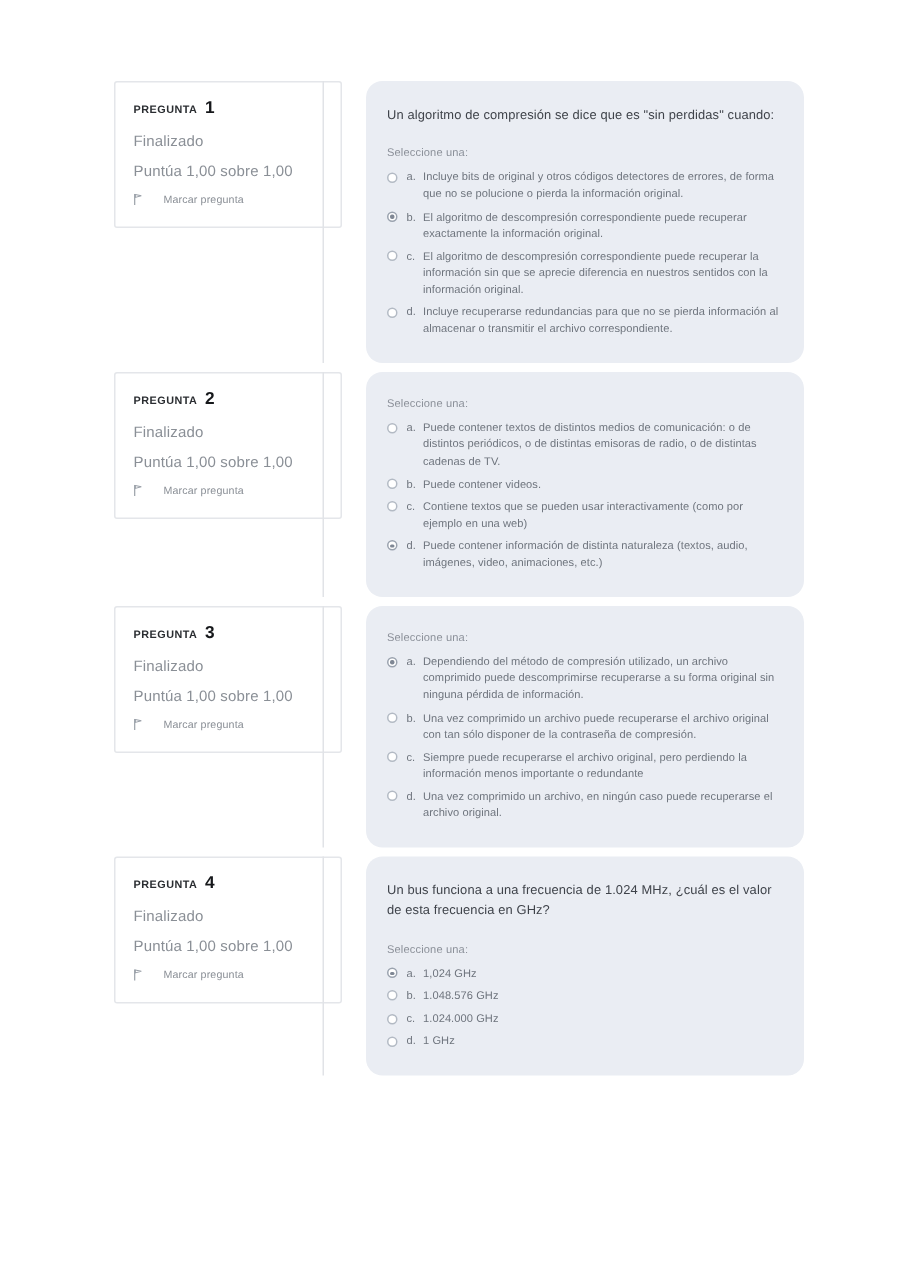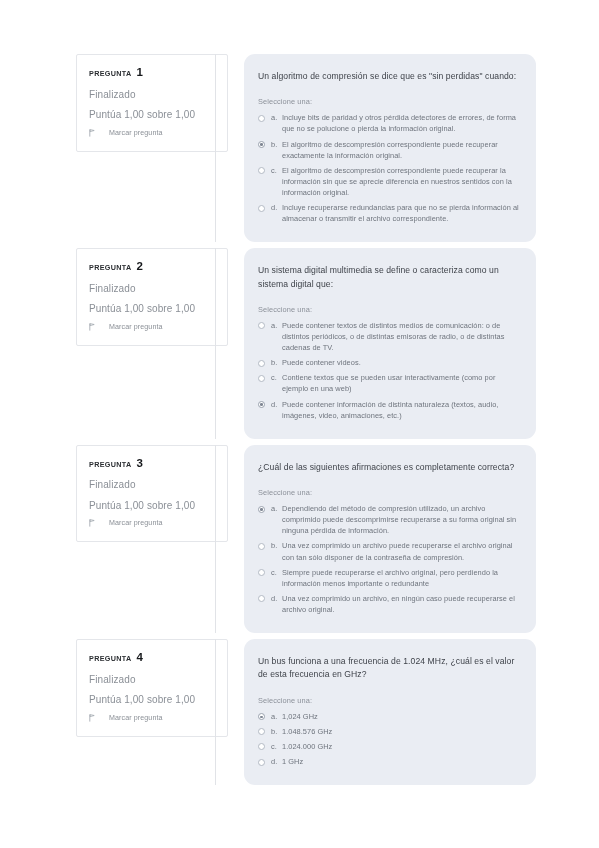--- a/index.html
+++ b/index.html
@@ -185,21 +185,21 @@
           </div>
         </div>
         <div class="divider"></div>
         <div class="qbody">  
           <div class="qtext">Un algoritmo de compresión se dice que es "sin perdidas" cuando:</div>  
           <div class="answer-head">Seleccione una:</div>  
           <div class="opts">    
             <div class="opt">      
               <span class="radio"></span>      
               <span class="opt-letter">a.</span>      
-              <span class="opt-text">Incluye bits de paridad y otros pérdida detectores de errores, de forma que no se polucione o pierda la información original.</span>    
+              <span class="opt-text">Incluye bits de original y otros códigos detectores de errores, de forma que no se polucione o pierda la información original.</span>    
             </div>    
             <div class="opt">      
               <span class="radio checked"></span>      
               <span class="opt-letter">b.</span>      
               <span class="opt-text">El algoritmo de descompresión correspondiente puede recuperar exactamente la información original.</span>    
             </div>    
             <div class="opt">      
               <span class="radio"></span>      
               <span class="opt-letter">c.</span>      
               <span class="opt-text">El algoritmo de descompresión correspondiente puede recuperar la información sin que se aprecie diferencia en nuestros sentidos con la información original.</span>    
@@ -225,21 +225,20 @@
               <svg width="6" height="8" viewBox="0 0 6 8" xmlns="http://www.w3.org/2000/svg">
                 <path d="M0.8 0.4 L0.8 7.6" stroke="#9aa0a8" stroke-width="0.8" fill="none"></path>
                 <path d="M1.2 0.6 L5.2 1.5 L1.2 2.6 Z" fill="none" stroke="#9aa0a8" stroke-width="0.7"></path>
               </svg>
             </span>    
             <span>Marcar pregunta</span>  
           </div>
         </div>
         <div class="divider"></div>
         <div class="qbody">  
-          <div class="qtext">Un sistema digital multimedia se define o caracteriza como un sistema digital que:</div>  
           <div class="answer-head">Seleccione una:</div>  
           <div class="opts">    
             <div class="opt">      
               <span class="radio"></span>      
               <span class="opt-letter">a.</span>      
               <span class="opt-text">Puede contener textos de distintos medios de comunicación: o de distintos periódicos, o de distintas emisoras de radio, o de distintas cadenas de TV.</span>    
             </div>    
             <div class="opt">      
               <span class="radio"></span>      
               <span class="opt-letter">b.</span>      
@@ -271,21 +270,20 @@
               <svg width="6" height="8" viewBox="0 0 6 8" xmlns="http://www.w3.org/2000/svg">
                 <path d="M0.8 0.4 L0.8 7.6" stroke="#9aa0a8" stroke-width="0.8" fill="none"></path>
                 <path d="M1.2 0.6 L5.2 1.5 L1.2 2.6 Z" fill="none" stroke="#9aa0a8" stroke-width="0.7"></path>
               </svg>
             </span>    
             <span>Marcar pregunta</span>  
           </div>
         </div>
         <div class="divider"></div>
         <div class="qbody">  
-          <div class="qtext">¿Cuál de las siguientes afirmaciones es completamente correcta?</div>  
           <div class="answer-head">Seleccione una:</div>  
           <div class="opts">    
             <div class="opt">      
               <span class="radio checked"></span>      
               <span class="opt-letter">a.</span>      
               <span class="opt-text">Dependiendo del método de compresión utilizado, un archivo comprimido puede descomprimirse recuperarse a su forma original sin ninguna pérdida de información.</span>    
             </div>    
             <div class="opt">      
               <span class="radio"></span>      
               <span class="opt-letter">b.</span>      

